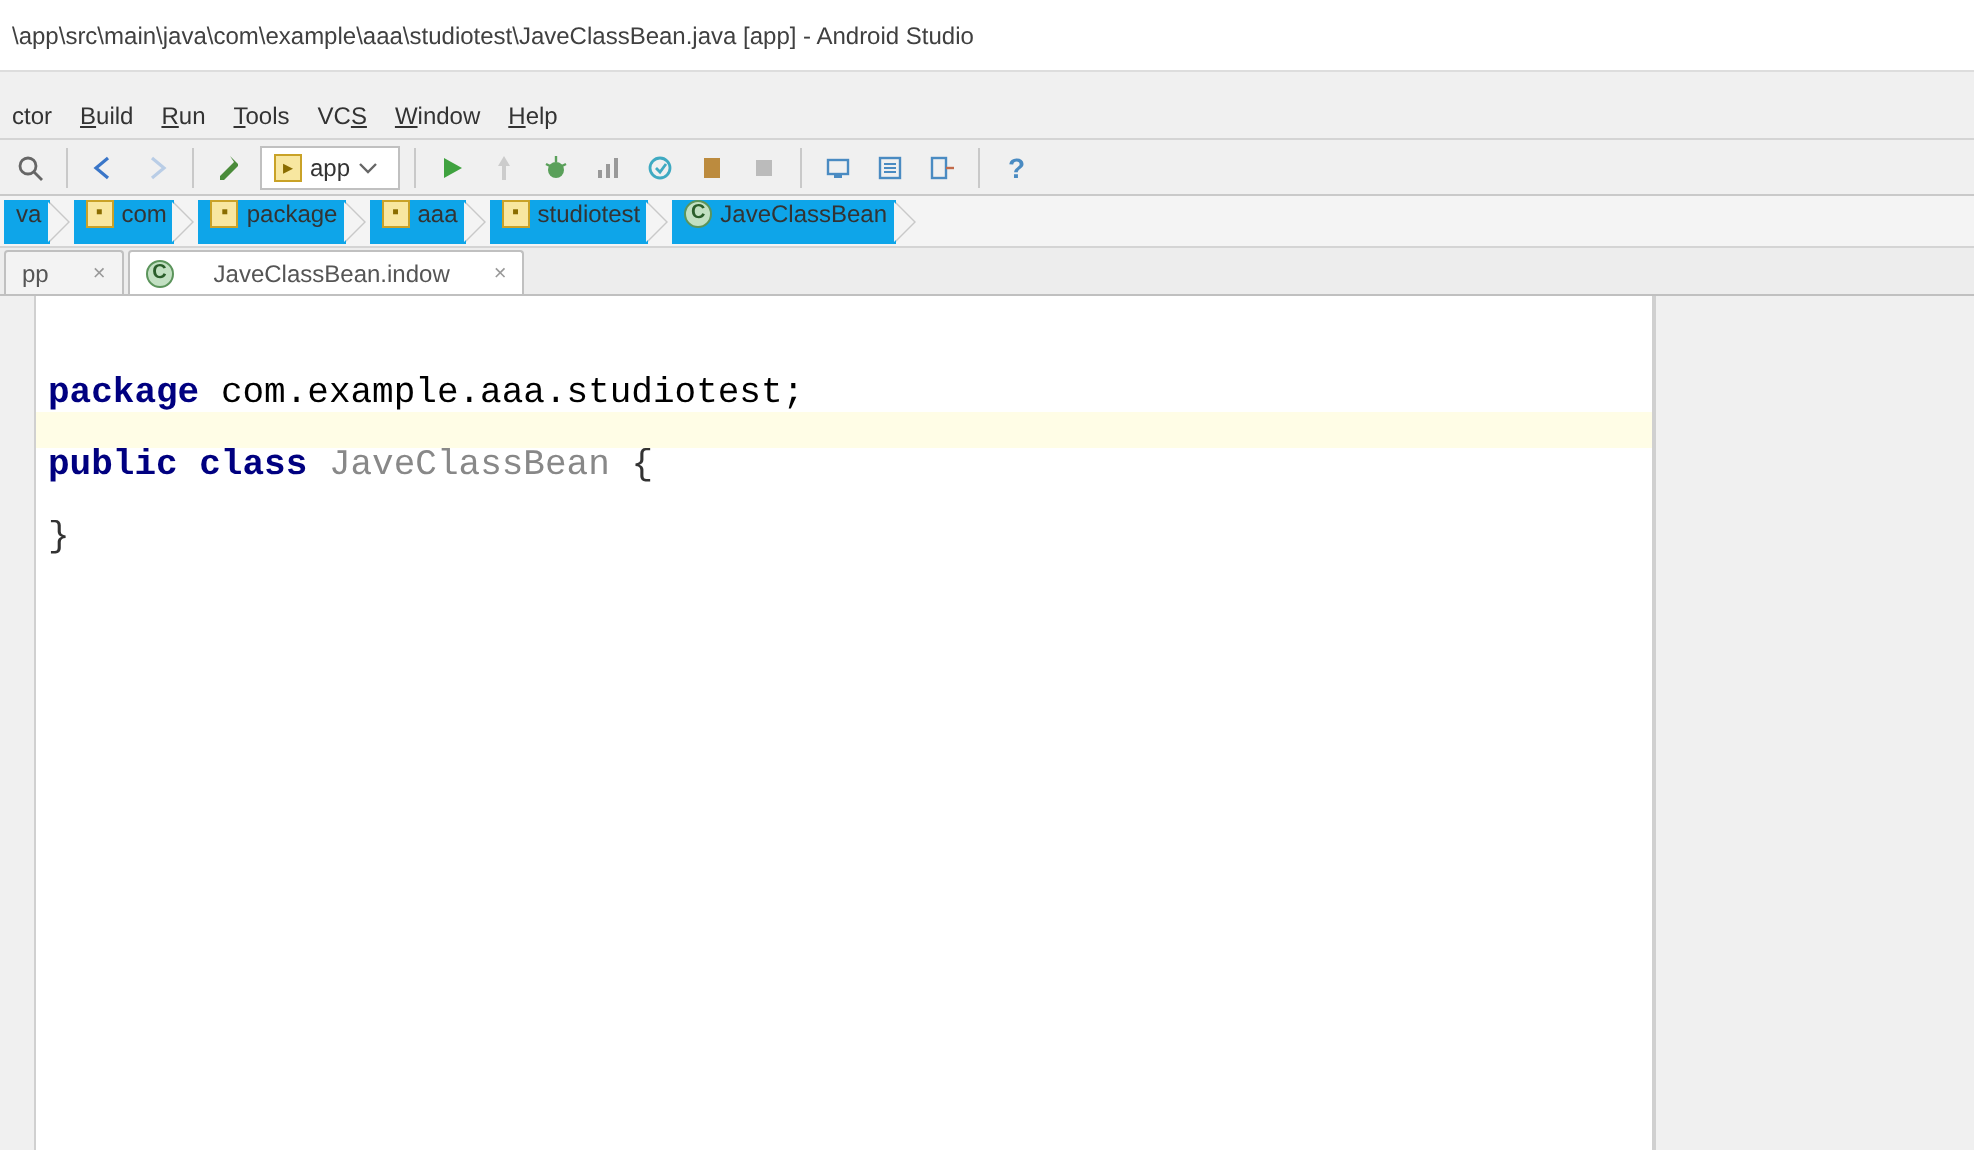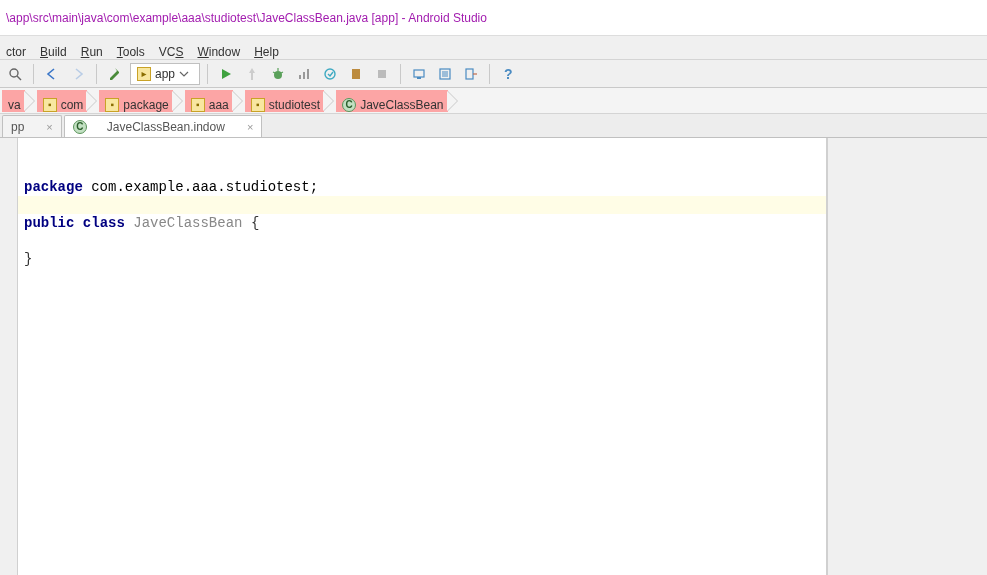--- a/index.html
+++ b/index.html
@@ -10,29 +10,30 @@
     background: #f0f0f0;
     color: #333;
     width: 987px; height: 575px;
     overflow: hidden;
     display: flex; flex-direction: column;
   }
   
   .titlebar {
     height: 36px; background: #fff;
     display: flex; align-items: center;
-    padding: 16px 6px; font-size: 12px; color: #a21caf;
+    padding: 16px 6px; font-size: 12px; color: #404040;
     border-bottom: 1px solid #ddd;
   }
   
   .menubar {
     height: 24px; background: #f0f0f0;
-    display: flex; align-items: flex-end;
+    display: flex; align-items: center;
     gap: 14px; padding: 0 6px;
     border-bottom: 1px solid #d4d4d4;
+    margin-top: 10px;
   }
   .menubar span { color: #333; cursor: default; }
   .mn { display: inline-block; }
   .mn u { text-decoration: underline; }
   
   .toolbar {
     height: 28px; background: #f0f0f0;
     display: flex; align-items: center;
     gap: 4px; padding: 0 4px;
     border-bottom: 1px solid #c9c9c9;
@@ -51,23 +52,23 @@
     min-width: 70px;
   }
   
   .breadcrumb {
     height: 26px; background: #f4f4f4;
     display: flex; align-items: center;
     padding-left: 2px;
     border-bottom: 1px solid #d4d4d4;
   }
   .crumb {
-    display: flex; align-items: flex-end; gap: 4px;
+    display: flex; align-items: flex-start; gap: 4px;
     padding: 0 4px 0 6px; height: 22px;
-    background: #fca5a5;
+    background: #0ea5e9;
     position: relative;
     margin-right: 12px;
   }
   .crumb::after {
     content: "";
     position: absolute; right: -10px; top: 1px;
     width: 0; height: 0;
     border-top: 10px solid transparent;
     border-bottom: 10px solid transparent;
     border-left: 10px solid #c9c9c9;
@@ -100,21 +101,21 @@
   .tab .close { color: #999; font-size: 11px; padding-left: 2px; }
   
   .editor-wrap { flex: 1; display: flex; background: #f0f0f0; }
   .gutter {
     width: 18px; background: #f0f0f0;
     border-right: 1px solid #d0d0d0;
   }
   .code {
     flex: 1; background: #fff;
     font-family: Consolas, "Courier New", monospace;
-    font-size: 14px; line-height: 18px;
+    font-size: 18px; line-height: 18px;
     padding: 4px 6px;
     border-right: 1px solid #d0d0d0;
     white-space: pre;
     position: relative;
   }
   .hl-line {
     position: absolute; left:0; right:0; height:18px;
     background: #fffde6;
     pointer-events:none;
   }

